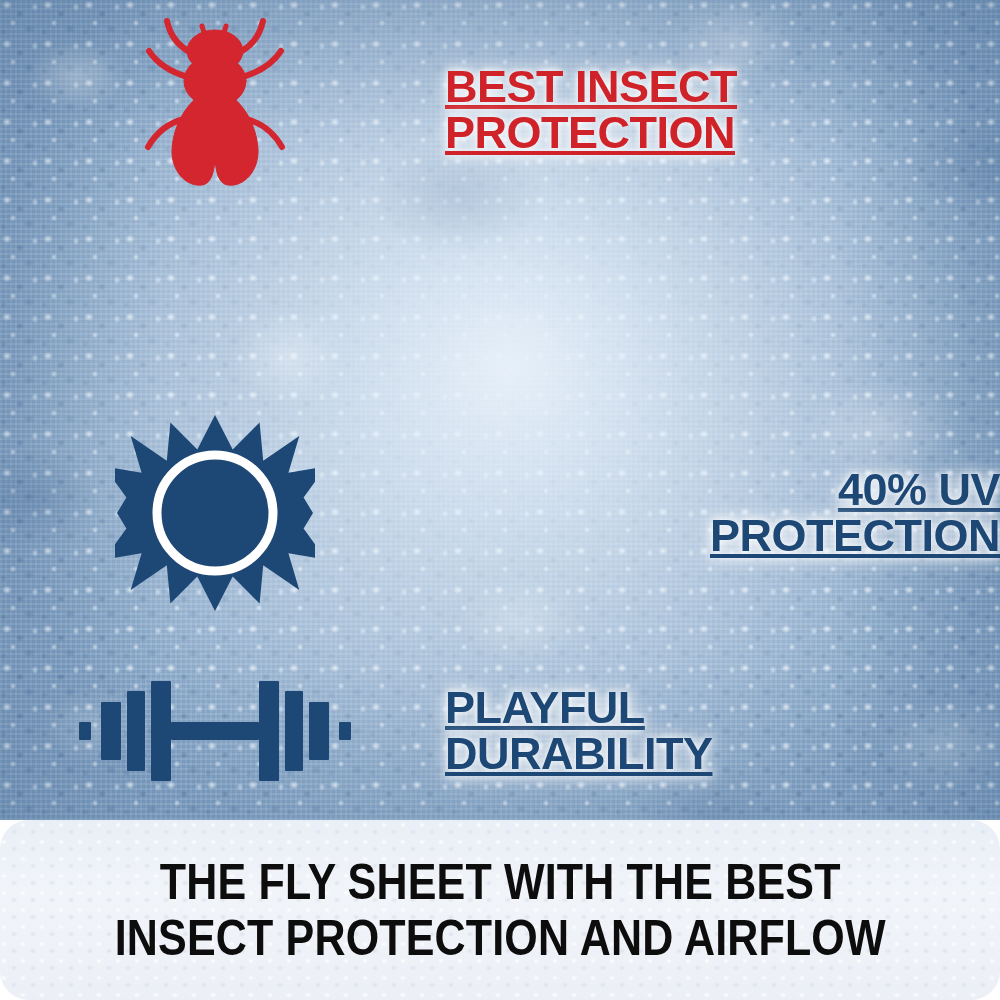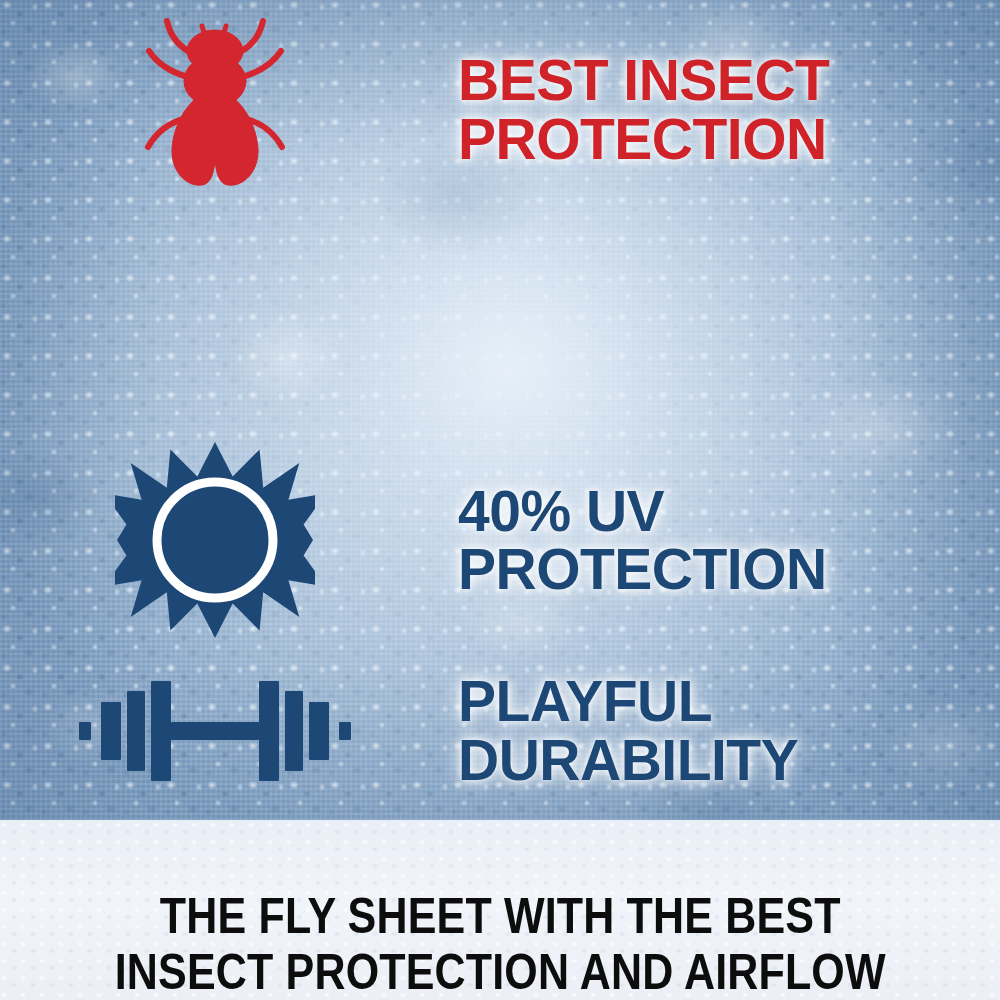--- a/index.html
+++ b/index.html
@@ -103,68 +103,70 @@
     display: flex;
     align-items: center;
     justify-content: center;
     flex: none;
   }
   .label-cell {
     flex: 1 1 auto;
     padding-left: 15px;
   }
   .feature-label {
-    margin: 13px;
+    margin: 0;
     font-family: "Liberation Sans", sans-serif;
     font-weight: 700;
-    font-size: 57px;
+    font-size: 45px;
     line-height: 1.02;
     letter-spacing: -0.5px;
     white-space: pre-line;
+    text-decoration: underline;
   }
   .label-red {
     color: #cf2229;
     text-shadow:
        0 0 7px rgba(255,255,255,0.95),
        0 0 14px rgba(255,255,255,0.85),
        0 0 22px rgba(255,255,255,0.55);
   }
   .label-navy {
     color: #1d4775;
     text-shadow:
        0 0 7px rgba(255,255,255,0.95),
        0 0 15px rgba(255,255,255,0.88),
        0 0 24px rgba(255,255,255,0.6);
   }
 
   
   .row-insect  { top: 12px;  height: 195px; }
   .row-airflow { top: 222px; height: 195px; }
-  .row-uv      { top: 435px; height: 210px; }
+  .row-uv      { top: 408px; height: 210px; text-align: right; }
   .row-durab   { top: 648px; height: 165px; }
 
   .icon-svg { display: block; }
 
   
   .caption-band {
     position: absolute;
     left: 0;
     top: 820px;
     width: 1000px;
     height: 180px;
     background-color: #eef2f7;
     background-image:
       radial-gradient(ellipse 5px 4px at 4px 5px, rgba(255,255,255,0.9) 0%, rgba(255,255,255,0) 70%),
       radial-gradient(ellipse 5px 4px at 14px 12px, rgba(206,216,230,0.55) 0%, rgba(206,216,230,0) 72%),
       linear-gradient(180deg, #e9eff6 0%, #f1f4f9 40%, #eceff5 100%);
     background-size: 19px 17px, 19px 17px, 100% 100%;
     display: flex;
-    align-items: flex-end;
+    align-items: center;
     justify-content: center;
     overflow: hidden;
+    border-radius: 29px;
   }
   .caption-text {
     margin: 0;
     text-align: center;
     color: #0d0d0d;
     font-family: "Liberation Sans Narrow", "Liberation Sans", sans-serif;
     font-weight: 700;
     font-size: 50px;
     line-height: 1.12;
     letter-spacing: 0.2px;

